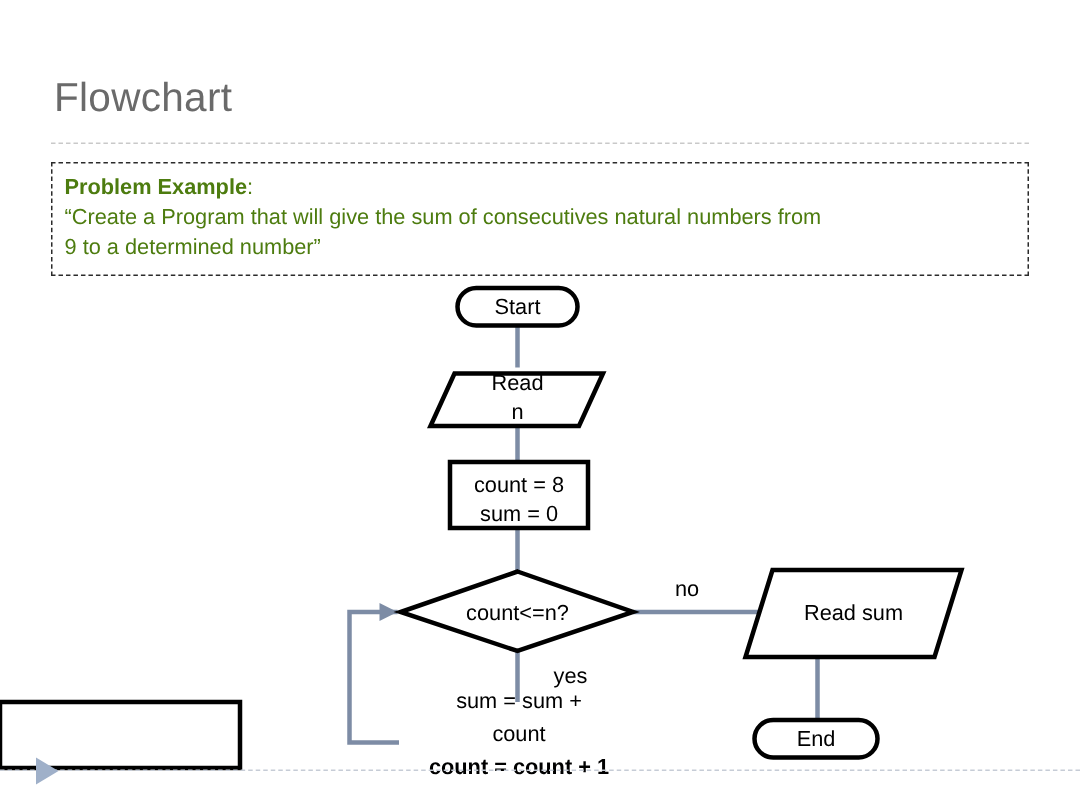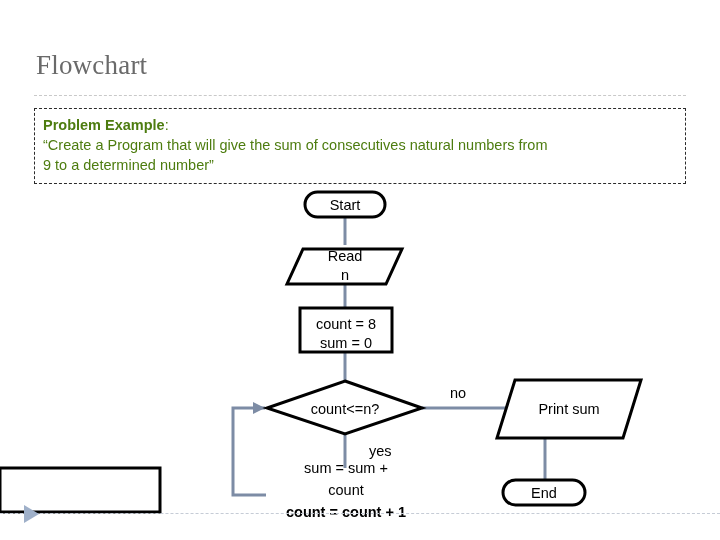--- a/index.html
+++ b/index.html
@@ -23,21 +23,20 @@
   
   .slide-title {
     position: absolute;
     left: 36px;
     top: 50px;
     font-size: 27px;
     color: #6a6a6a;
     letter-spacing: 0.2px;
     font-weight: 400;
     white-space: nowrap;
-    font-family: Liberation Serif, serif;
   }
   .title-rule {
     position: absolute;
     left: 34px;
     top: 95px;
     width: 652px;
     height: 0;
     border-top: 1px dashed #c9c9c9;
   }
 
@@ -175,21 +174,21 @@
 
   <div class="node-label" style="left:300px; top:315px; width:92px;">count = 8</div>
   <div class="node-label" style="left:300px; top:334px; width:92px;">sum = 0</div>
 
   <div class="node-label" style="left:285px; top:400px; width:120px;">count&lt;=n?</div>
 
   <div class="node-label" style="left:266px; top:459px; width:160px;">sum = sum +</div>
   <div class="node-label" style="left:266px; top:481px; width:160px;">count</div>
   <div class="node-label" style="left:246px; top:503px; width:200px;font-weight:bold;">count = count + 1</div>
 
-  <div class="node-label" style="left:497px; top:400px; width:144px;">Print sum</div>
+  <div class="node-label" style="left:497px; top:400px; width:144px;">Read sum</div>
   <div class="node-label" style="left:503px; top:484px; width:82px;">End</div>
 
   <div class="edge-label" style="left:450px; top:385px;">no</div>
   <div class="edge-label" style="left:369px; top:443px;">yes</div>
 
   <div class="footer-rule"></div>
   <div class="nav-triangle"></div>
 
 </div>
 

